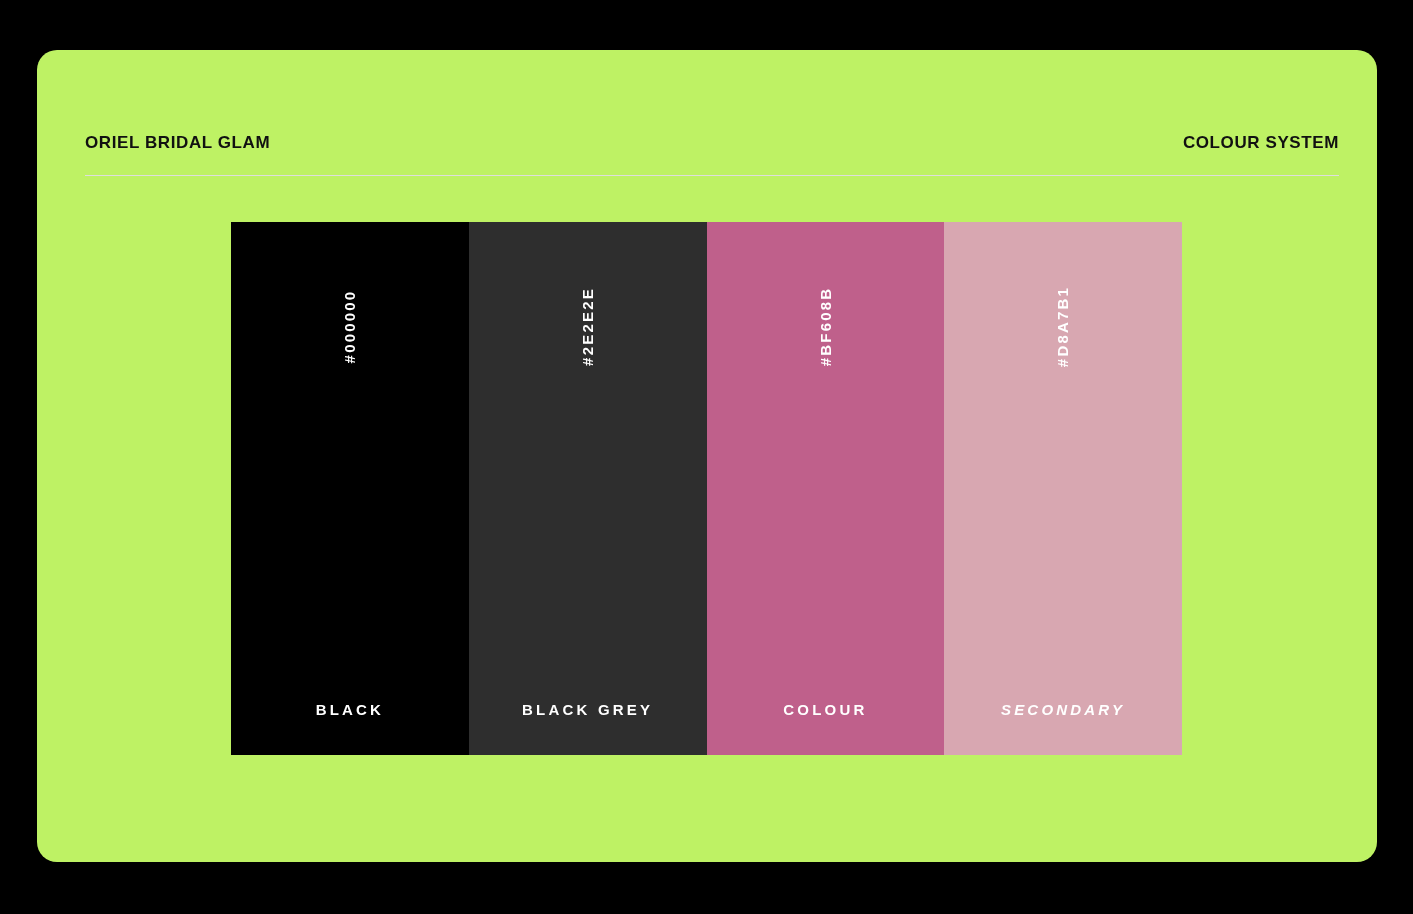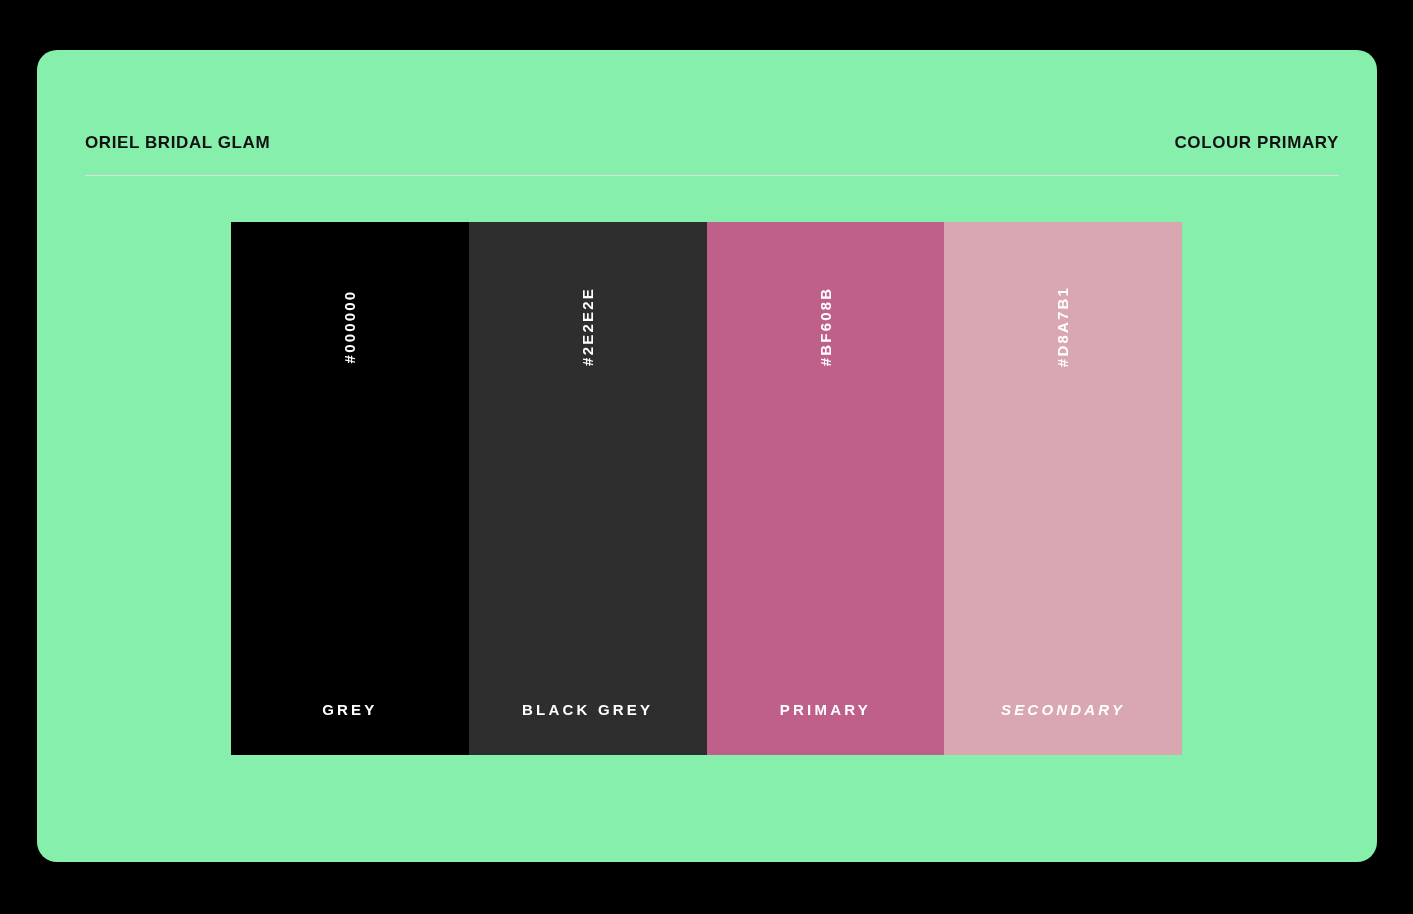--- a/index.html
+++ b/index.html
@@ -112,48 +112,48 @@
     color: #ffffff;
     line-height: 1;
     white-space: nowrap;
   }
 </style>
 </head>
 <body>
 
 <div id="page" style="background: rgb(0, 0, 0);">
 
-  <div class="card" style="background: #86efac;">
+  <div class="card" style="background: #bef264;">
 
     <div class="header">
       <div class="header-title">ORIEL BRIDAL GLAM</div>
-      <div class="header-right">COLOUR PRIMARY</div>
+      <div class="header-right">COLOUR SYSTEM</div>
     </div>
 
     <div class="palette">
 
       <div class="swatch" style="background: rgb(0, 0, 0);">
         <div class="swatch-hex-wrap">
           <span class="swatch-hex" style="color: rgb(255, 255, 255);">#000000</span>
         </div>
-        <div class="swatch-name" style="color: rgb(255, 255, 255);">GREY</div>
+        <div class="swatch-name" style="color: rgb(255, 255, 255);">BLACK</div>
       </div>
 
       <div class="swatch" style="background: rgb(46, 46, 46);">
         <div class="swatch-hex-wrap">
           <span class="swatch-hex" style="color: rgb(255, 255, 255);">#2E2E2E</span>
         </div>
         <div class="swatch-name" style="color: rgb(255, 255, 255);">BLACK GREY</div>
       </div>
 
       <div class="swatch" style="background: rgb(191, 96, 139);">
         <div class="swatch-hex-wrap">
           <span class="swatch-hex" style="color: rgb(255, 255, 255);">#BF608B</span>
         </div>
-        <div class="swatch-name" style="color: rgb(255, 255, 255);">PRIMARY</div>
+        <div class="swatch-name" style="color: rgb(255, 255, 255);">COLOUR</div>
       </div>
 
       <div class="swatch" style="background: rgb(216, 167, 177);">
         <div class="swatch-hex-wrap">
           <span class="swatch-hex" style="color: rgb(255, 255, 255);">#D8A7B1</span>
         </div>
         <div class="swatch-name" style="color: rgb(255, 255, 255); font-style: italic;">SECONDARY</div>
       </div>
 
     </div>

